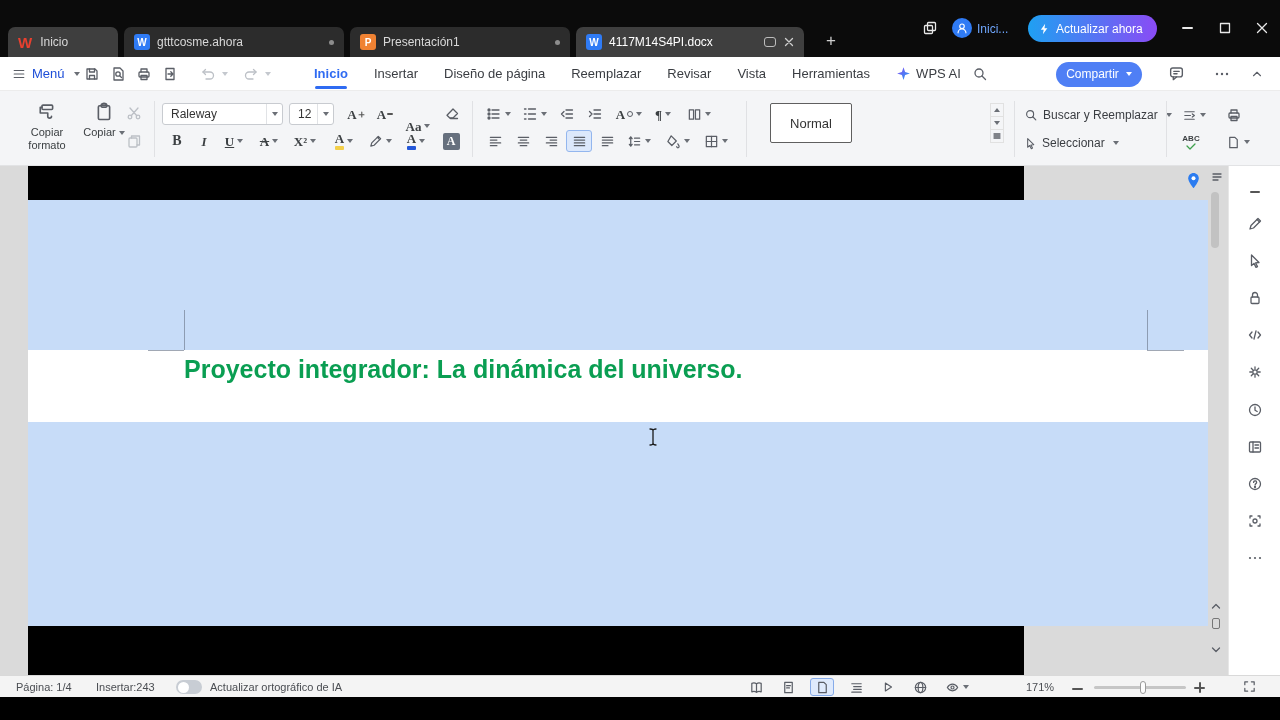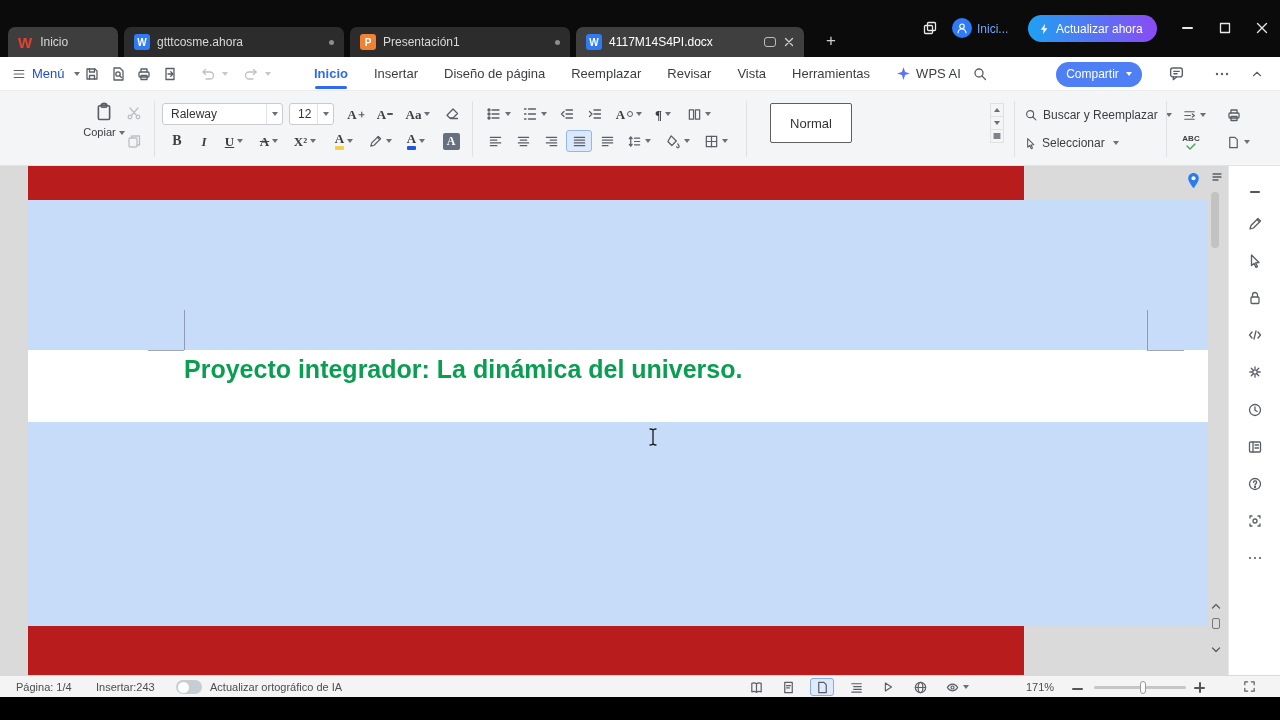--- a/index.html
+++ b/index.html
@@ -47,21 +47,21 @@
   .gl{font-family:"Liberation Serif",serif;font-weight:bold;font-size:13px;color:#3c4043;line-height:1}
   .combo{position:absolute;background:#fff;border:1px solid #c8cbd0;border-radius:3px;display:flex;align-items:center;font-size:12px;color:#333;height:22px}
   .combo .lbl{padding-left:8px;flex:1}
   .combo .cbx{width:16px;height:100%;border-left:1px solid #e1e3e6;display:flex;align-items:center;justify-content:center}
   .bigbtn{position:absolute;display:flex;flex-direction:column;align-items:center;justify-content:flex-start;gap:4px;padding-top:5px;border-radius:3px;font-size:11px;color:#3c4043;text-align:center;line-height:1.2}
   .stylebox{position:absolute;background:#fff;display:flex;align-items:center;justify-content:center;color:#333}
   .cbar{width:100%;height:4px;border-radius:1px;margin-top:1px}
   .pile{display:flex;flex-direction:column;align-items:center;line-height:1}
   
   .docarea{position:absolute;top:166px;left:0;width:1228px;height:509px;background:#dadada}
-  .page{position:absolute;left:28px;top:0;width:996px;height:509px;background:#b91c1c}
+  .page{position:absolute;left:28px;top:0;width:996px;height:509px;background:#000000}
   .selection{position:absolute;left:0;top:34px;width:1180px;height:426px;background:#c7dcf8}
   .band{position:absolute;left:0;top:184px;width:1180px;height:72px;background:#fff}
   .heading{position:absolute;left:156px;top:5px;font-size:25px;font-weight:bold;color:#0a9e52;white-space:nowrap}
   .mark{position:absolute;background:rgba(110,122,140,.65)}
   .vscroll{position:absolute;left:1211px;top:26px;width:8px;height:56px;border-radius:4px;background:#c2c2c2}
   
   .sidebar{position:absolute;top:166px;left:1228px;width:52px;height:509px;background:#fff;border-left:1px solid #e7e7e7}
   .sbi{position:absolute;left:18px;width:16px;height:16px;display:flex;align-items:center;justify-content:center}
   
   .statusbar{position:absolute;top:675px;left:0;width:1280px;height:22px;background:#f4f4f4;border-top:1px solid #d9d9d9;font-size:11px;color:#4a4d52}
@@ -266,20 +266,27 @@
     </span>
     <span class="mi" style="left:1250px">
       <svg class="ln" width="14" height="14" viewBox="0 0 16 16">
           <path d="M4 10 l4-4 4 4"></path>
         </svg>
     </span>
   </div>
 
   <div class="ribbon">
 
+    <div class="bigbtn" style="left:14px;top:6px;width:66px;height:64px">
+      <svg class="ln" width="20" height="20" viewBox="0 0 16 16">
+          <rect x="4" y="2.5" width="8.5" height="3.5" rx="0.8"></rect>
+          <path d="M4 4.2 H2.6 v4.6 h6 v2.6 a1.5 1.5 0 0 0 3 0"></path>
+        </svg>
+      <span>Copiar formato</span>
+    </div>
     <div class="bigbtn" style="left:82px;top:6px;width:44px;height:64px">
       <svg class="ln" width="20" height="20" viewBox="0 0 16 16">
           <rect x="3.5" y="3" width="9" height="11" rx="1"></rect>
           <path d="M6 3 a2 2 0 0 1 4 0"></path>
           <rect x="5.8" y="1.6" width="4.4" height="2.6" rx="0.8"></rect>
         </svg>
       <span style="display:flex;align-items:center">
           <span>Copiar</span>
           <i class="car"></i>
         </span>
@@ -312,21 +319,21 @@
         </span>
     </div>
     <div class="rb" style="left:344px;top:12px;width:26px">
       <span class="gl">A</span>
         <span class="plus" style="transform:scale(.55);margin-left:-1px"></span>
     </div>
     <div class="rb" style="left:372px;top:12px;width:26px">
       <span class="gl">A</span>
         <span class="hbar" style="width:6px;margin-left:1px"></span>
     </div>
-    <div class="rb" style="left:402px;top:12px;width:32px">
+    <div class="rb" style="left:402px;top:24px;width:32px">
       <span class="gl">Aa</span>
         <i class="car"></i>
     </div>
     <div class="rb" style="left:440px;top:12px;width:24px">
       <svg class="ln" width="16" height="16" viewBox="0 0 16 16">
           <path d="M9 3 L13.5 7.5 9 12 H5.8 L3 9.2 z"></path>
           <path d="M6.5 12.5 h7"></path>
         </svg>
     </div>
 

